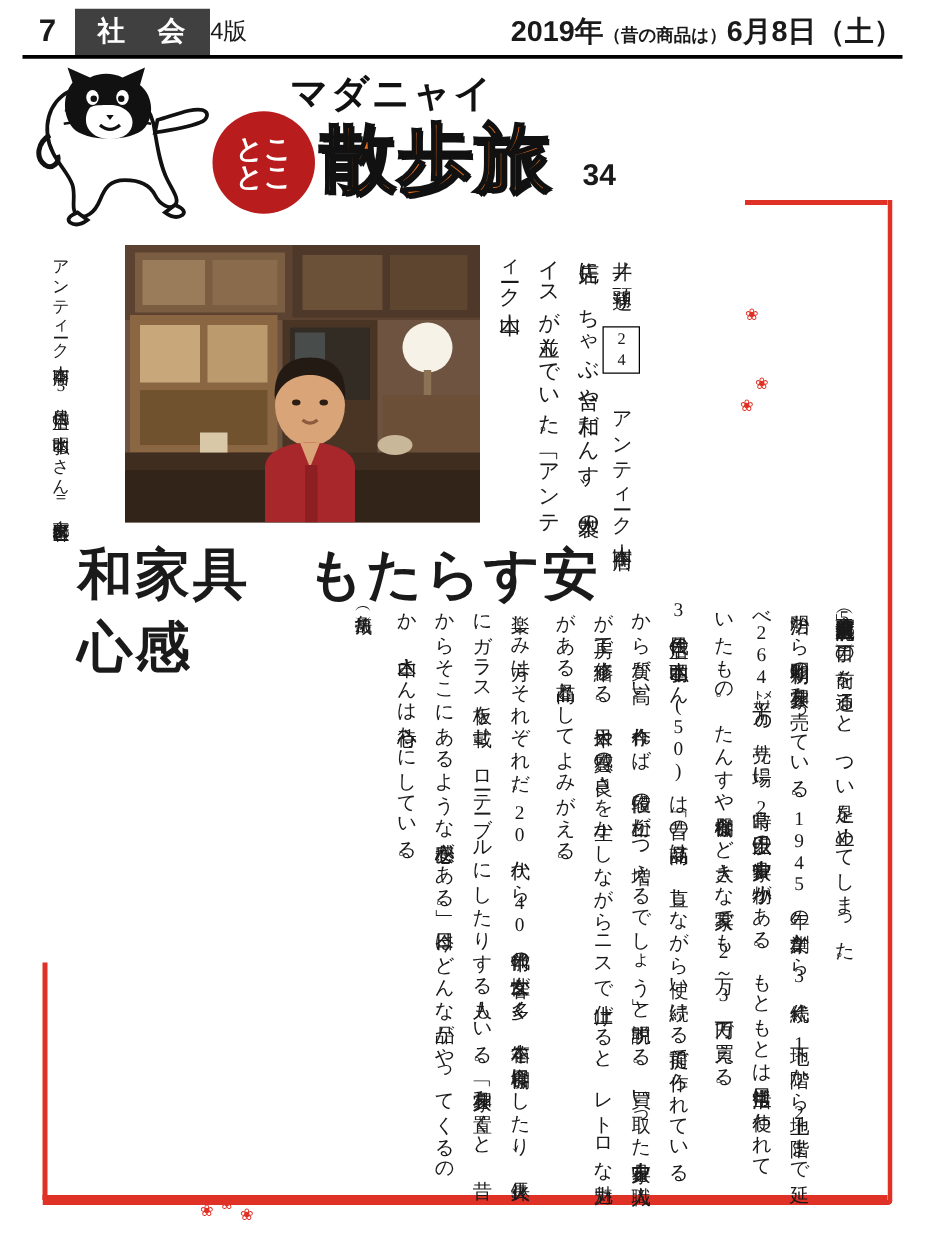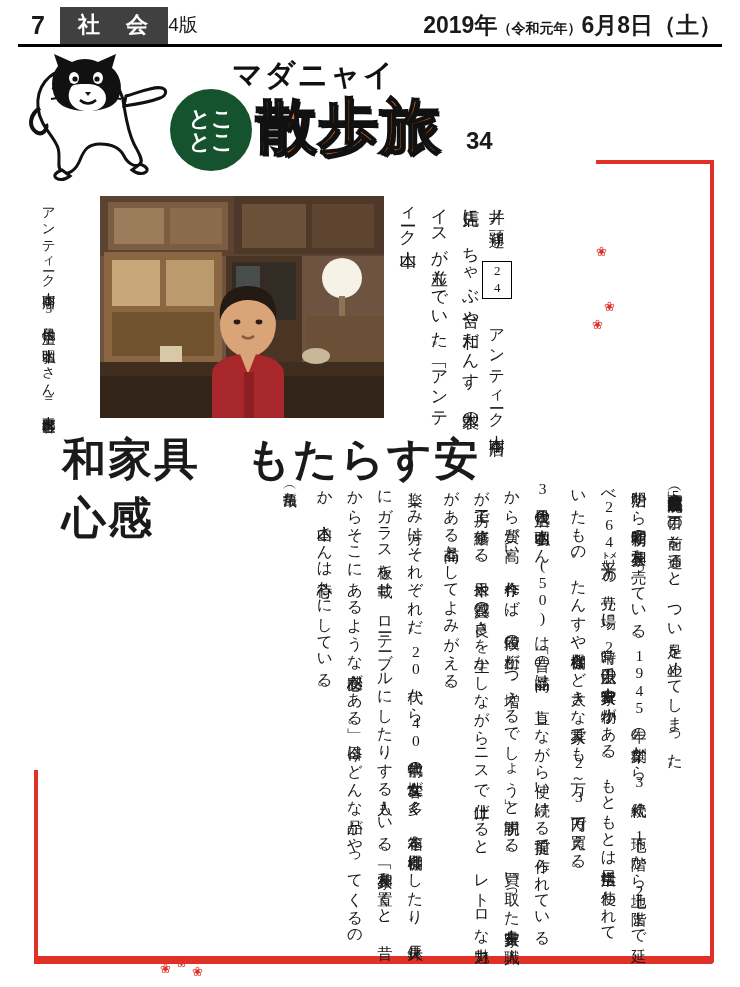--- a/index.html
+++ b/index.html
@@ -50,21 +50,21 @@
 
   
   .logo-wrap{position:absolute;left:170px;top:55px;width:330px;height:120px;}
   .logo-kana{
     position:absolute;left:62px;top:0;
     font-family:"Liberation Sans", sans-serif;
     font-weight:bold;font-size:30px;color:#111;letter-spacing:2px;
   }
   .logo-circle{
     position:absolute;left:0px;top:34px;width:82px;height:82px;border-radius:50%;
-    background:#14532d;color:#fff;
+    background:#b91c1c;color:#fff;
     display:flex;flex-direction:column;align-items:center;justify-content:center;
     font-family:"Liberation Sans", sans-serif;font-weight:bold;font-size:22px;line-height:1.05;
   }
   .logo-main{
     position:absolute;left:86px;top:32px;
     font-family:"Liberation Sans", sans-serif;
     font-weight:bold;font-size:60px;color:#e8701a;
     -webkit-text-stroke:2px #111;
     letter-spacing:2px;
     text-shadow:2px 2px 0 #111;
@@ -159,21 +159,21 @@
 </head>
 <body>
 
 <div class="page">
 
   <div class="masthead">
     <div class="page-no">7</div>
     <div class="section-tag">社 会</div>
     <div class="edition">4版</div>
     <div class="date">
-      <span>2019年</span><span class="small">（令和元年）</span><span>6月8日（土）</span>
+      <span>2019年</span><span class="small">（昔の商品は）</span><span>6月8日（土）</span>
     </div>
   </div>
   <div class="rule-top"></div>
 
   <div class="mascot">
     <svg width="150" height="130" viewBox="0 0 150 130">
 
       <path d="M42 18 C20 18 8 36 10 56 C12 74 26 84 30 96 C33 106 28 116 34 120 C40 124 48 118 52 108 C56 98 60 92 72 92 C84 92 92 96 96 104 C100 112 108 116 112 112 C116 108 110 100 106 92 C100 80 98 66 96 54 C94 34 80 18 58 18 Z" fill="#ffffff" stroke="#111" stroke-width="3"></path>
 
       <path d="M30 14 L26 2 L44 10 C52 6 62 6 70 10 L88 2 L84 16 C94 24 96 40 88 50 C78 62 40 62 30 50 C22 40 22 24 30 14 Z" fill="#111"></path>

